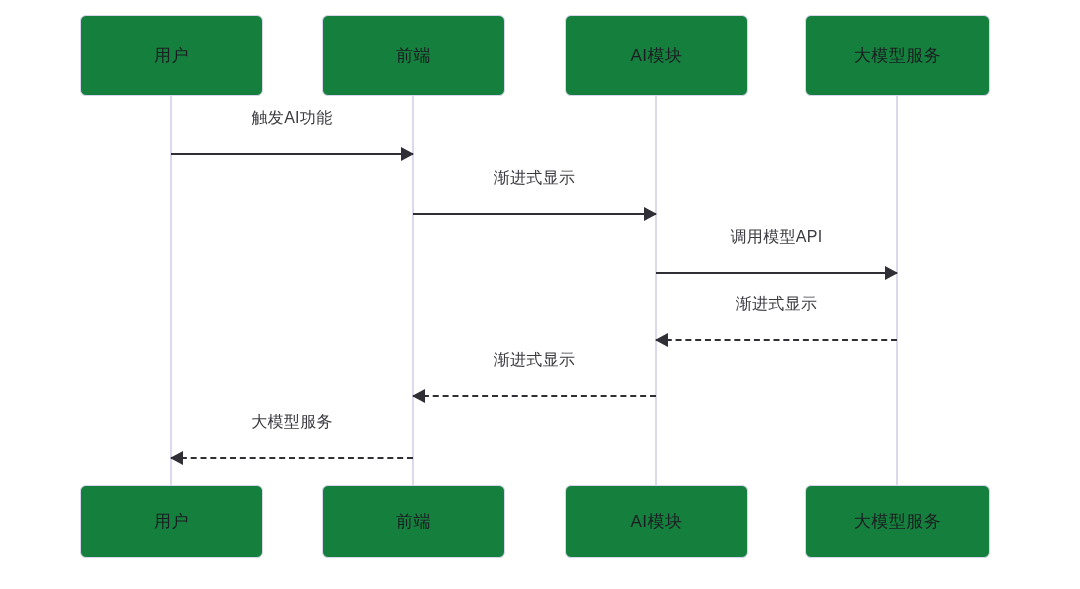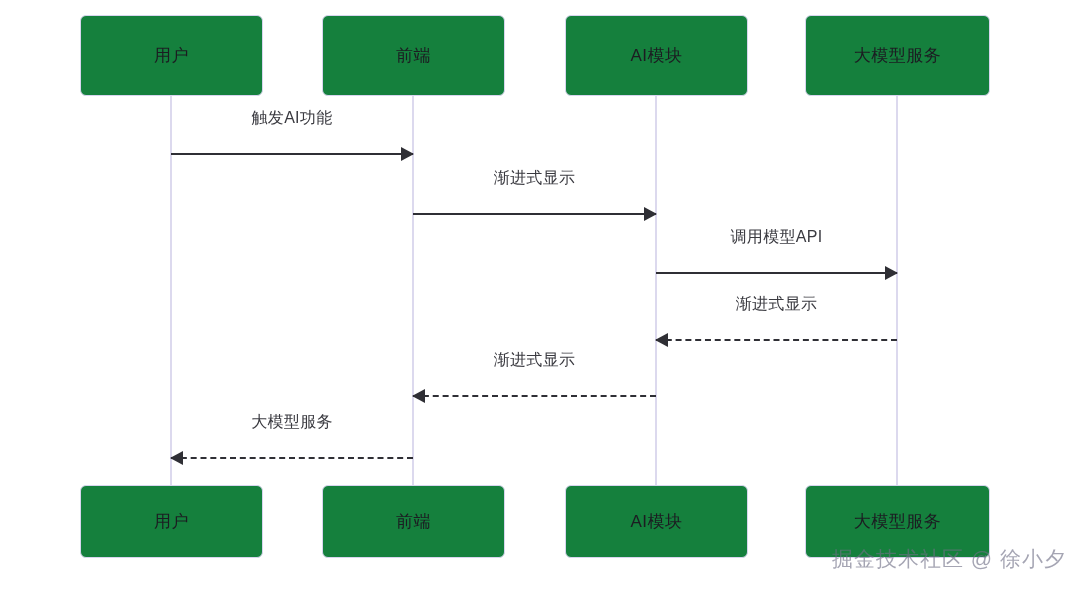--- a/index.html
+++ b/index.html
@@ -158,15 +158,14 @@
     <div class="line" style="width:243px"></div>
     <div class="head"></div>
   </div>
 
   <div class="msg to-left dashed" style="left:171px;top:457px;width:242px">
     <div class="label">大模型服务</div>
     <div class="line" style="width:242px"></div>
     <div class="head"></div>
   </div>
 
-  <div class="watermark">掘金技术社区 @ 徐小夕</div>
 
 </div>
 
 </body></html>

